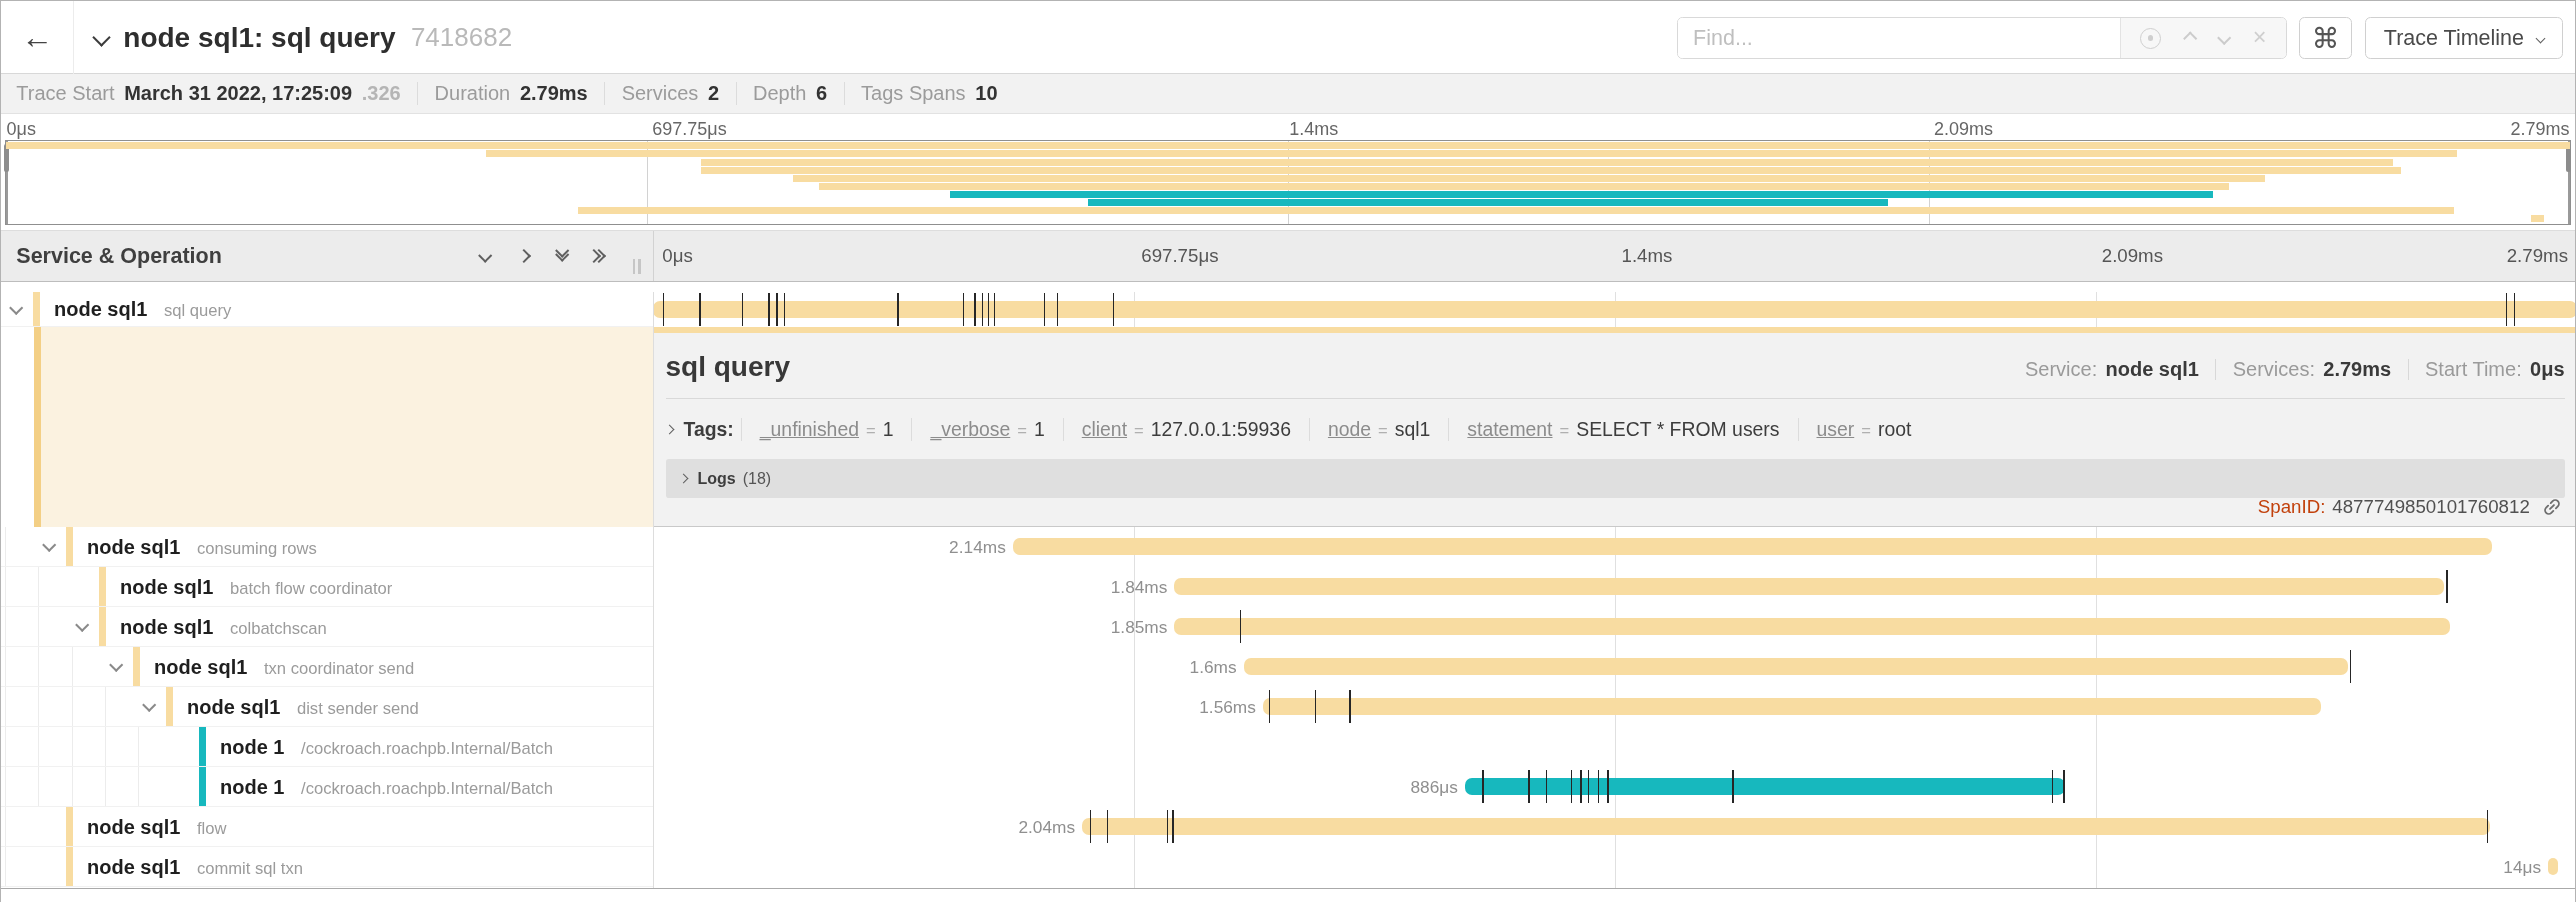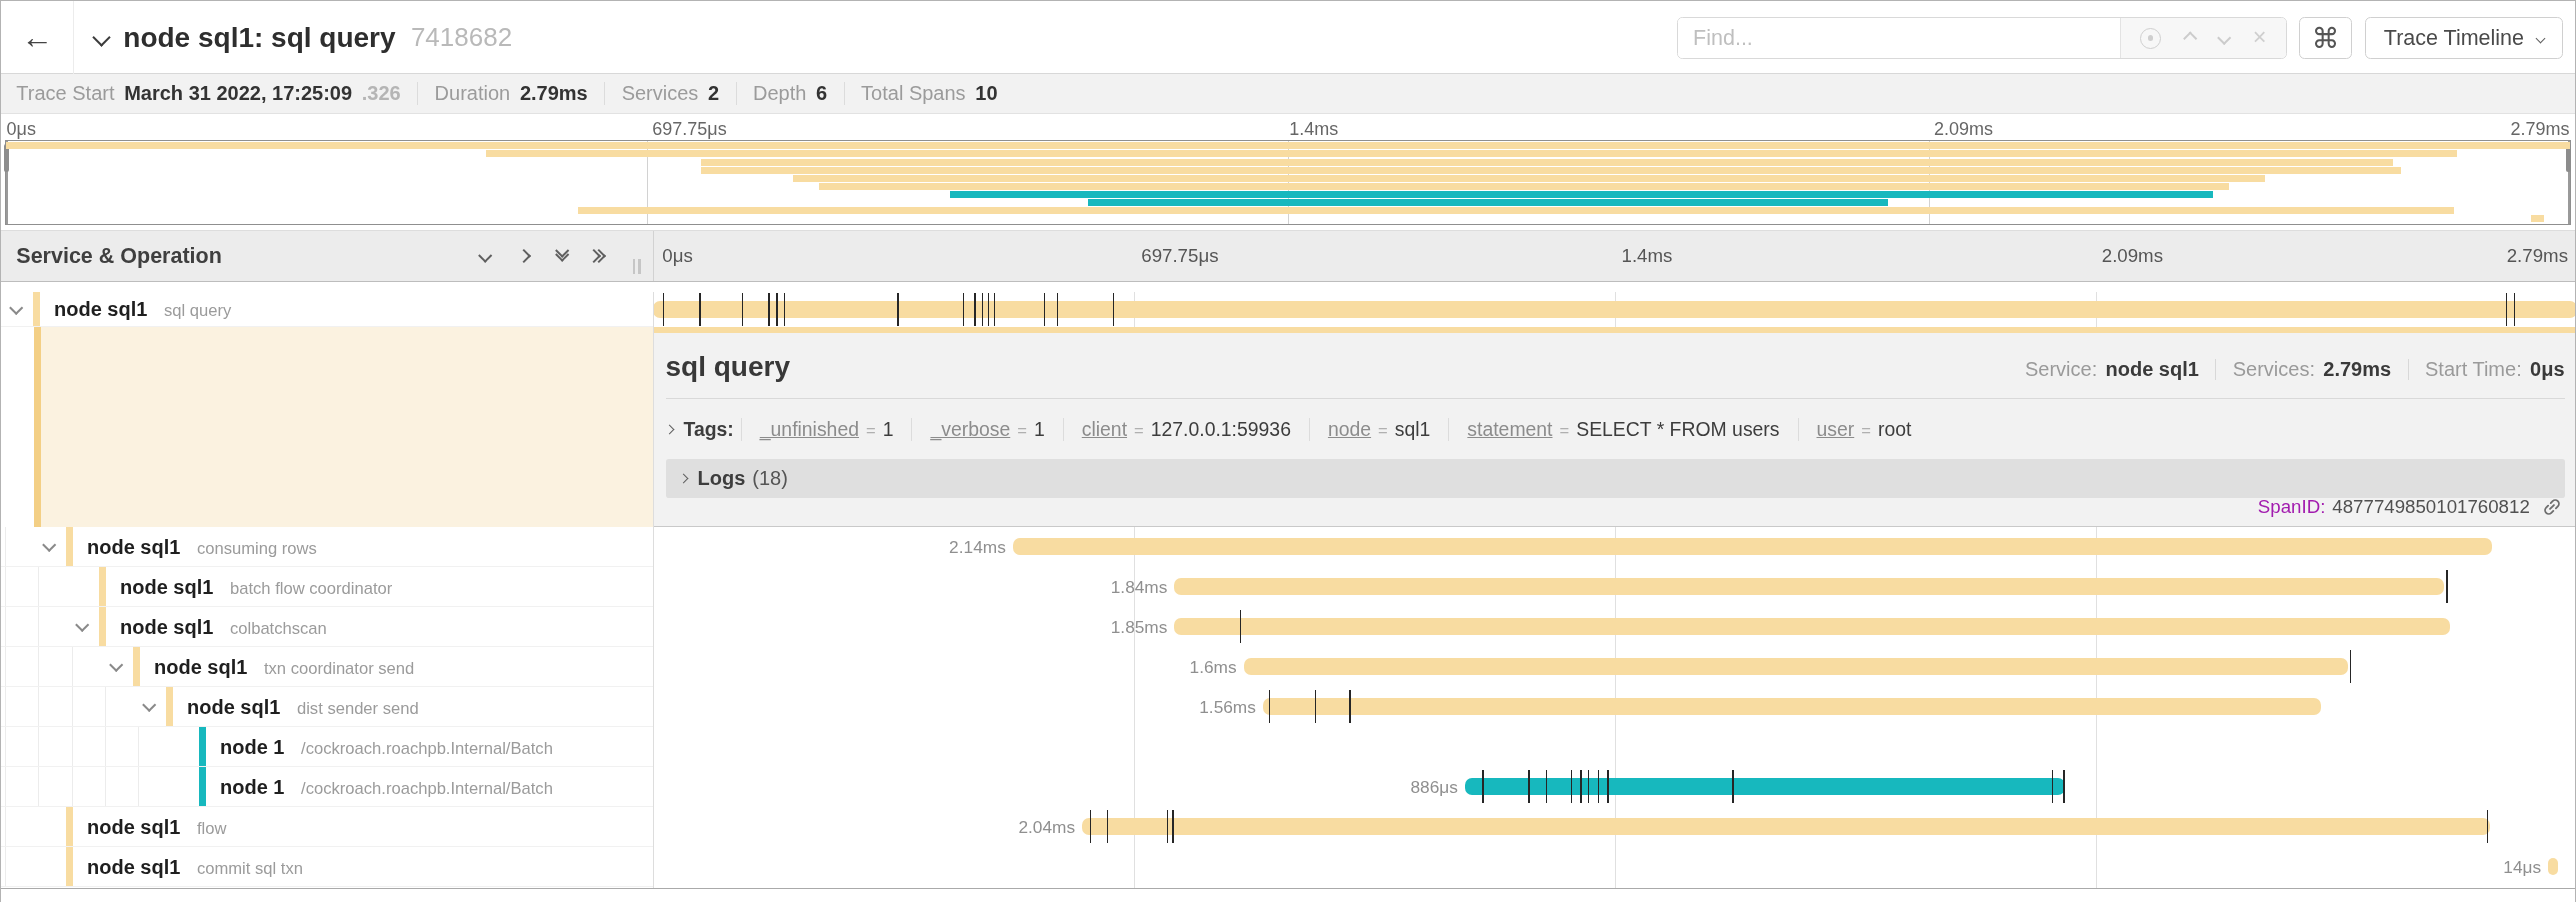--- a/index.html
+++ b/index.html
@@ -102,25 +102,25 @@
   .d-meta .m-value { color:#3a3a3a; font-weight:bold; margin-left:8.3px; }
   .d-meta .m-sep { width:0.7px; height:21px; background:#d8d8d8; margin:0 16.6px; align-self:center; }
   .d-hr { border:none; border-top:0.7px solid #d9d9d9; margin-top:15.3px; }
   .d-tags { display:flex; align-items:center; margin-top:14px; font-size:19.4px; min-height:32px; cursor:pointer; }
   .tags-label { font-weight:bold; color:#3d3d3d; margin:0 7px 0 11px; }
   .tag-pill { display:flex; align-items:baseline; padding:0 18px; border-left:0.7px solid #dcdcdc; white-space:nowrap; }
   .tag-pill:first-of-type { border-left:none; }
   .tag-key { color:#8c8c8c;text-decoration:underline; }
   .tag-eq { color:#b0b0b0; margin:0 7px; font-size:16.6px; }
   .tag-val { color:#3d3d3d; }
-  .d-logs { margin-top:14px; height:39px; background:#dfdfdf; border-radius:2.8px; display:flex; align-items:center; padding-left:14px; font-size:20px; cursor:pointer; }
+  .d-logs { margin-top:14px; height:39px; background:#dfdfdf; border-radius:2.8px; display:flex; align-items:center; padding-left:14px; font-size:16px; cursor:pointer; }
   .logs-label { font-weight:bold; color:#3d3d3d; margin:0 7px 0 11px; }
   .logs-count { color:#555; }
   .d-spanid { position:absolute; right:14px; bottom:8.3px; display:flex; align-items:center; gap:7px; font-size:18.7px; }
-  .spanid-label { color:#a21caf; }
+  .spanid-label { color:#c2410c; }
   .spanid-value { color:#515151; }
   .link-icon { transform:rotate(-45deg); margin-left:4.2px; cursor:pointer; }
 
   .target-icon { width:21px; height:21px; border:1.4px solid #cfcfcf; border-radius:50%; position:relative; }
   .target-icon::after { content:""; position:absolute; left:50%; top:50%; width:5.5px; height:5.5px; margin:-2.8px 0 0 -2.8px; border-radius:50%; background:#cfcfcf; }
   .x-icon { font-size:23.6px; color:#cfcfcf; line-height:1; }
 </style>
 </head>
 <body>
 
@@ -171,21 +171,21 @@
         <span class="sum-label">Services</span>
         <span class="sum-value">2</span>
       </span>
       <span class="sum-sep"></span>
       <span class="sum-group">
         <span class="sum-label">Depth</span>
         <span class="sum-value">6</span>
       </span>
       <span class="sum-sep"></span>
       <span class="sum-group">
-        <span class="sum-label">Total Spans</span>
+        <span class="sum-label">Tags Spans</span>
         <span class="sum-value">10</span>
       </span>
     </div>
 
   <div class="minimap">
     <div class="mm-labels">
       <span style="left:5.5px">0μs</span>
       <span style="left:25.3%">697.75μs</span>
       <span style="left:50.05%">1.4ms</span>
       <span style="left:75.1%">2.09ms</span>

